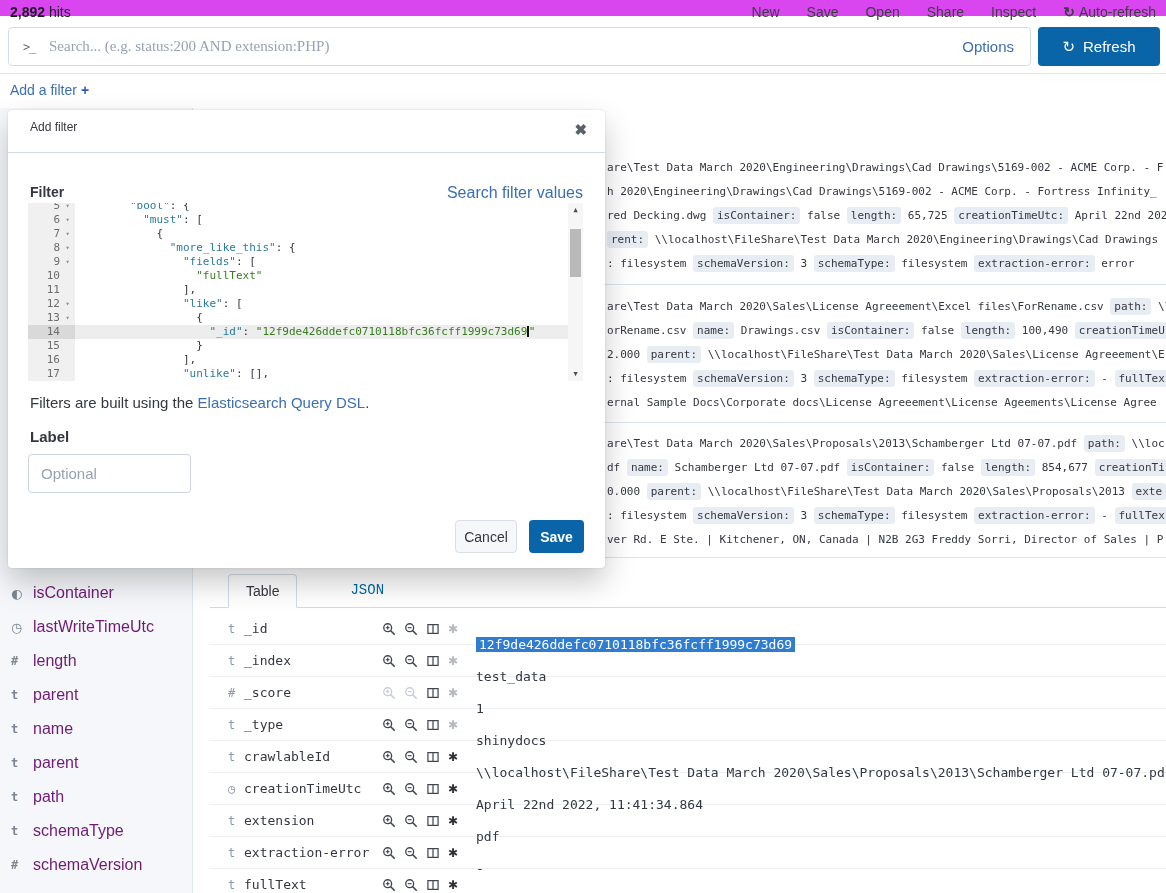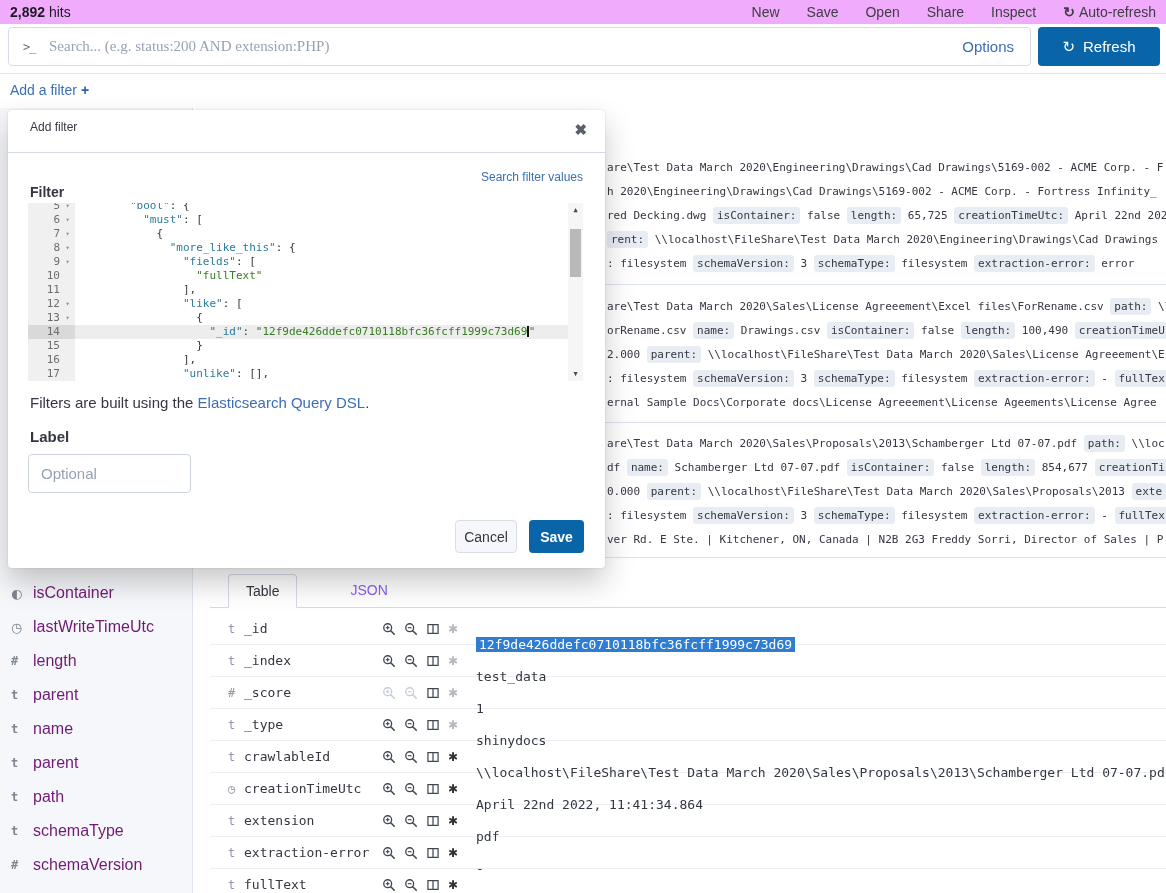--- a/index.html
+++ b/index.html
@@ -1,21 +1,21 @@
 <!DOCTYPE html>
 <html><head>
 <meta charset="utf-8">
 <style>
   * { margin:0; padding:0; box-sizing:border-box; }
   body { background:#fff; }
   .app { position:relative; width:1166px; height:893px; overflow:hidden; background:#fff;
          font-family:"Liberation Sans", sans-serif; color:#343741; }
 
   
-  .topbar { position:absolute; top:0; left:0; right:0; height:24px; background:#f0abfc; }
+  .topbar { position:absolute; top:0; left:0; right:0; height:16px; background:#d946ef; }
   .hits { position:absolute; left:10px; top:4px; font-size:14px; color:#1a1c21; }
   .hits b { font-weight:700; }
   .top-menu { position:absolute; right:10px; top:4px; display:flex; gap:27px; font-size:14px; color:#3d3e42; }
   .menu-item { cursor:pointer; white-space:nowrap; }
   .ar-icon { font-weight:700; margin-right:4px; }
 
   
   .search-box { position:absolute; left:8px; top:27px; width:1023px; height:39px;
                 border:1px solid #d6dce6; border-radius:4px; background:#fff; }
   .prompt-icon { position:absolute; left:14px; top:12px; font-family:"DejaVu Sans Mono", monospace;
@@ -48,21 +48,21 @@
               white-space:pre; font-family:"DejaVu Sans Mono", monospace; font-size:11px; color:#343741; }
   .badge { background:#e8edf4; border-radius:3px; padding:2px 4px; }
   .doc-divider { position:absolute; left:194px; right:0; border-top:1px solid #dde3ec; }
 
   
   .tab-bar { position:absolute; left:210px; right:0; top:573px; height:35px; display:flex;
              align-items:flex-end; border-bottom:1px solid #d3dae6; padding-left:18px;gap:36px; }
   .tab { height:34px; line-height:33px; padding:0 17px; font-size:14px; margin-bottom:-1px; cursor:pointer; }
   .tab.active { background:#fff; border:1px solid #d3dae6; border-bottom:1px solid #fff;
                 border-radius:4px 4px 0 0; color:#343741; }
-  .tab.inactive { color:#8b5cf6; }
+  .tab.inactive { color:#0369a1;font-family:Liberation Mono, monospace; }
   .detail-rows { position:absolute; left:210px; right:0; top:608px; bottom:0; overflow:hidden; padding-top:5px; }
   .vrow { display:flex; align-items:center; height:32px; border-bottom:1px solid #ebeef4;
           font-family:"DejaVu Sans Mono", monospace; font-size:13px; }
   .vtype { width:16px; margin-left:18px; color:#8e98a5; font-size:12px; flex:none; }
   .vfield { width:138px; color:#343741; flex:none; overflow:hidden; white-space:pre; }
   .vicons { width:86px; flex:none; display:flex; align-items:center; gap:8px; color:#3f4550; }
   .vicon { width:14px; height:14px; display:inline-flex; cursor:pointer; }
   .vicon svg { width:14px; height:14px; }
   .vicon.muted { color:#c6ccd6; }
   .vstar { font-family:"DejaVu Sans", sans-serif; font-size:12px; line-height:14px; cursor:pointer; color:#2f3338; }
@@ -70,21 +70,21 @@
   .vvalue { margin-left:8px; white-space:pre; overflow:hidden; color:#343741;margin-top:32px; }
   .vvalue .sel { background:#2f7dd1; color:#fff; padding:2px 3px; }
 
   
   .modal { position:absolute; left:8px; top:110px; width:597px; height:458px; background:#fff;
            border-radius:4px; box-shadow:0 14px 30px rgba(0,0,0,0.22), 0 0 2px rgba(0,0,0,0.15); z-index:20; }
   .m-header { position:absolute; top:0; left:0; right:0; height:43px; border-bottom:1px solid #d3dae6; }
   .m-title { position:absolute; left:22px; top:10px; font-size:12px; font-weight:400; color:#343741; }
   .m-close { position:absolute; right:18px; top:11px; font-size:15px; font-weight:700; color:#5a606b; cursor:pointer; }
   .m-filter-label { position:absolute; left:22px; top:74px; font-size:14px; font-weight:700; }
-  .m-sfv { position:absolute; right:22px; top:60px; font-size:12px; color:#3c6eb4; cursor:pointer; }
+  .m-sfv { position:absolute; right:22px; top:74px; font-size:16px; color:#3c6eb4; cursor:pointer; }
 
   .editor { position:absolute; left:20px; top:93px; width:555px; height:178px; overflow:hidden;
             font-family:"DejaVu Sans Mono", monospace; font-size:11px; background:#fff; }
   .ed-lines { margin-top:-4px; }
   .ed-line { display:flex; height:14px; line-height:14px; }
   .gutter { width:47px; flex:none; background:#f0f0f0; display:flex; justify-content:flex-end; }
   .lnum { width:30px; text-align:right; color:#6d6d6d; }
   .fold { width:15px; font-size:7px; color:#8b8b8b; text-align:center; line-height:15px; cursor:pointer; }
   .code { white-space:pre; padding-left:2px; color:#343741; }
   .ed-line.active { background:#ededed; }

